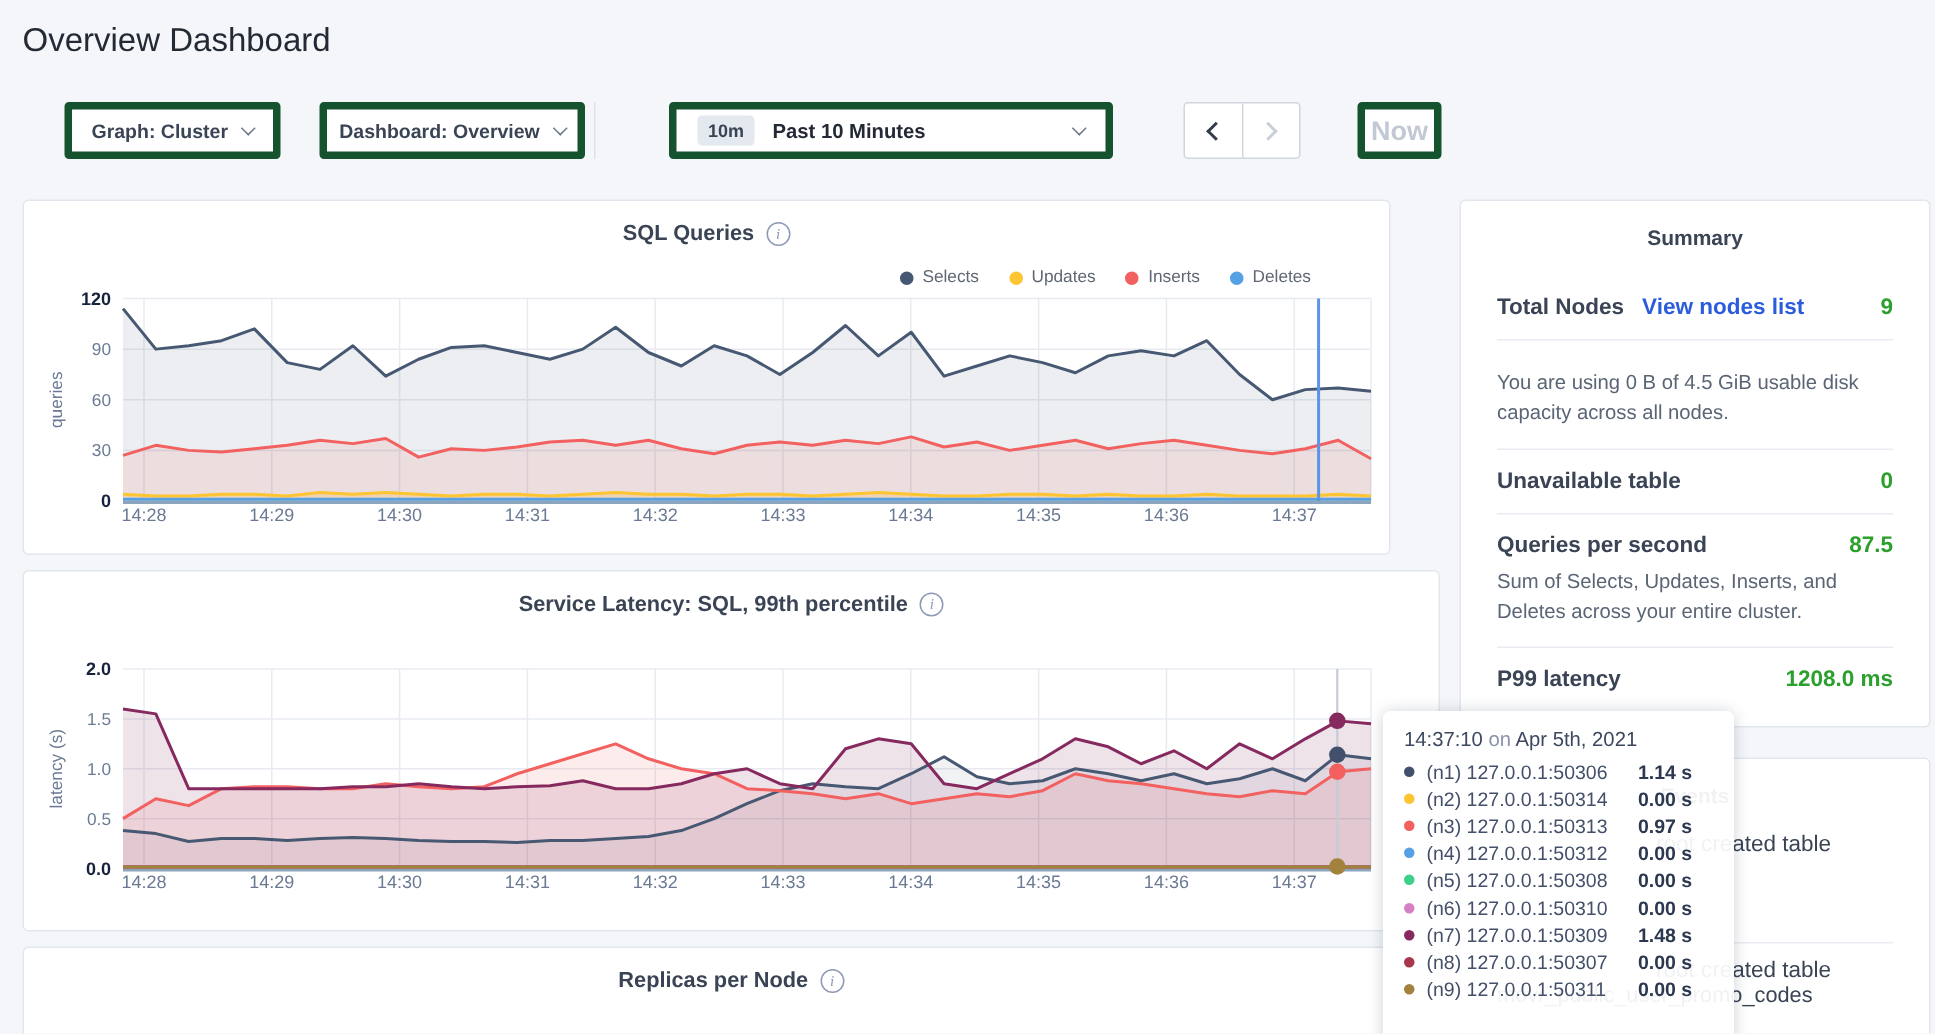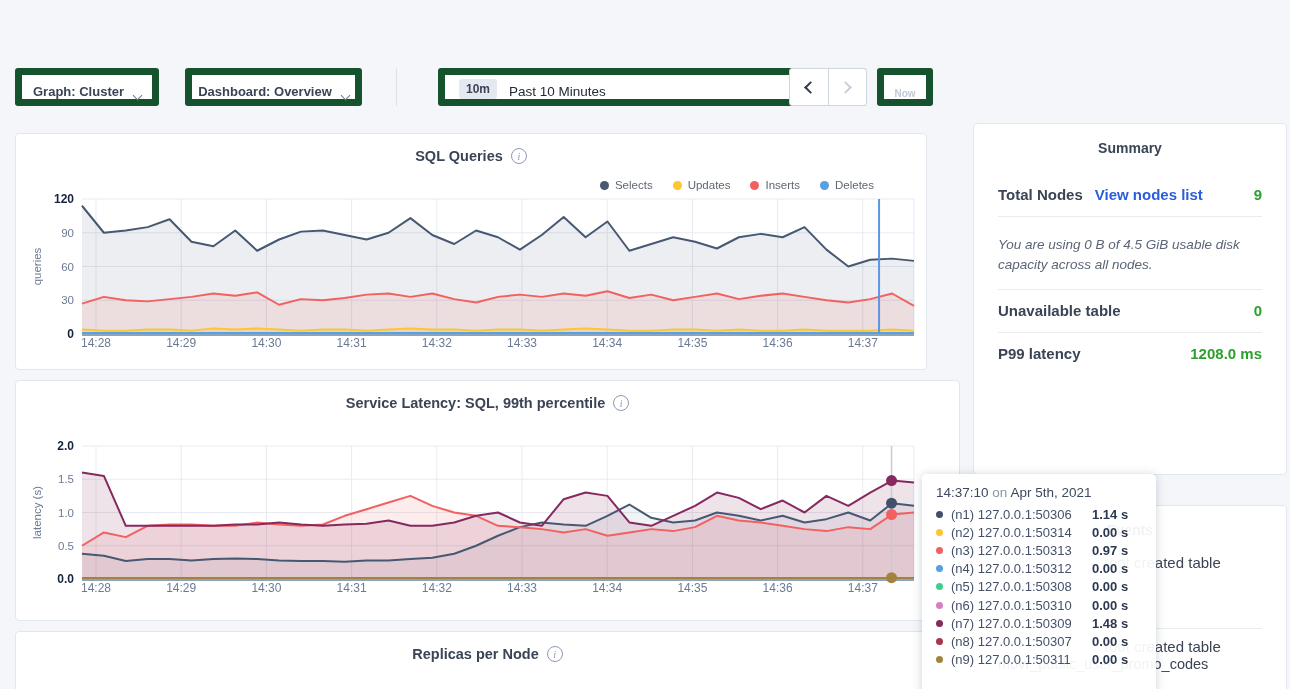--- a/index.html
+++ b/index.html
@@ -3,68 +3,68 @@
 <meta charset="utf-8">
 <style>
   * { margin:0; padding:0; box-sizing:border-box; }
   html,body { background:#f4f6fa; }
   .viewport { position:relative; width:1290px; height:689px; overflow:hidden;
     background:#f4f6fa; font-family:"Liberation Sans", sans-serif; color:#242a35; }
 
   .page-title { position:absolute; left:15px; top:14px; font-size:22px; font-weight:500; color:#242a35; }
 
   
-  .ctl { position:absolute; top:68px; height:38px; background:#fff; border:7px solid #14532d;
-    border-radius:3px; display:flex; align-items:flex-end; justify-content:center; gap:10px;
-    font-size:13px; font-weight:bold; color:#3a4455; cursor:pointer; }
+  .ctl { position:absolute; top:68px; height:38px; background:#fff; border:5px solid #14532d;
+    border-radius:3px; display:flex; align-items:center; justify-content:center; gap:10px;
+    font-size:13px; font-weight:bold; color:#3a4455; cursor:pointer;margin-left:28px; }
   .dd-graph { left:15px; width:144px; }
   .dd-dash  { left:185px; width:177px; }
   .vdiv { position:absolute; left:396px; top:68px; height:38px; width:1px; background:#dde2e9; }
-  .timepicker { left:438px; width:428px; justify-content:flex-start; padding:0 14px; gap:12px; }
+  .timepicker { left:418px; width:296px; justify-content:flex-start; padding:0 14px; gap:12px; }
   .time-badge { background:#e4e9f0; border-radius:3px; padding:3px 7px; font-size:12px; font-weight:bold; color:#3a4455; }
-  .time-label { font-size:13.5px; font-weight:normal; color:#242a35; flex:1; }
+  .time-label { font-size:13.5px; font-weight:bold; color:#242a35; flex:1; }
   .chev { width:7px; height:7px; border-right:1.5px solid #6f7a8b; border-bottom:1.5px solid #6f7a8b;
     transform:rotate(45deg); margin-top:-4px; }
   .navgroup { position:absolute; left:789px; top:68px; width:78px; height:38px; display:flex;
     background:#fff; border:1px solid #d0d6de; border-radius:3px; }
   .navcell { flex:1; display:flex; align-items:center; justify-content:center; cursor:pointer; }
   .navcell + .navcell { border-left:1px solid #d0d6de; }
   .arrow { width:9px; height:9px; border-right:2.5px solid #333b49; border-bottom:2.5px solid #333b49; }
   .arrow.left  { transform:rotate(135deg); margin-left:4px; }
   .arrow.right { transform:rotate(-45deg); border-color:#c8cfd9; margin-right:4px; }
-  .now-btn { left:877px; width:56px; color:#c2c9d4; font-size:10px; }
+  .now-btn { left:877px; width:56px; color:#c2c9d4; font-size:18px; }
 
   
   .card { position:absolute; background:#fff; border:1px solid #e2e7ee; border-radius:4px; }
   .chart-card-sql { left:15px; top:133px; width:912px; height:237px; }
   .chart-card-lat { left:15px; top:380px; width:945px; height:241px; }
   .chart-card-rep { left:15px; top:631px; width:945px; height:120px; }
   .chart-title { text-align:center; padding-top:14px; font-size:14.5px; font-weight:bold; color:#3a4455;
     display:flex; align-items:center; justify-content:center; gap:8px; }
   .info-icon { width:16px; height:16px; border:1px solid #8d99b5; border-radius:50%; color:#8d99b5;
     font-size:10px; font-weight:normal; display:inline-flex; align-items:center; justify-content:center;
     font-family:"Liberation Serif", serif; font-style:italic; cursor:pointer; }
   .legend { position:absolute; top:45px; right:52px; display:flex; gap:20px; align-items:center; }
   .legend-item { display:flex; align-items:center; gap:6px; font-size:11.5px; color:#5f6773; }
   .legend-dot { width:9px; height:9px; border-radius:50%; }
   svg.chart { position:absolute; left:1px; width:943px; height:175px; }
   #sql-svg { top:52px; } #lat-svg { top:50px; }
   svg.chart text { font-family:"Liberation Sans", sans-serif; }
 
   
-  .summary-card { left:973px; top:123px; width:314px; height:352px; padding:0 24px; }
+  .summary-card { left:973px; top:133px; width:314px; height:352px; padding:0 24px; }
   .card-title { text-align:center; padding-top:16px; font-size:14px; font-weight:bold; color:#3a4455; }
   .sum-section { padding:12px 0 13px; border-bottom:1px solid #e8ecf1; }
   .sum-section.first { padding-top:30px; }
   .sum-section.last { border-bottom:none; }
   .sum-row { display:flex; align-items:baseline; }
   .sum-label { font-size:15px; font-weight:bold; color:#3a4455; }
   .sum-link { font-size:15px; font-weight:bold; color:#2b5cdc; margin-left:12px; cursor:pointer; }
   .sum-value { margin-left:auto; font-size:15px; font-weight:bold; color:#2ca02c; }
-  .sum-sub { margin-top:6px; font-size:13.5px; color:#5a6575; line-height:1.5;font-style:italic; }
+  .sum-sub { margin-top:6px; font-size:13.5px; color:#5a6575; line-height:1.5; }
 
   .events-card { left:973px; top:505px; width:314px; height:200px; }
   .ev-msg { position:absolute; font-size:15px; color:#3a4455; }
   .ev-msg.m1 { left:130px; top:48px; }
   .ev-msg.m2 { left:130px; top:132px; }
   .ev-detail { position:absolute; left:24px; top:150px; font-size:14.5px; color:#3a4455; }
   .ev-divider { position:absolute; left:24px; right:24px; top:122px; height:1px; background:#e8ecf1; }
 
   
   .tooltip { position:absolute; left:922px; top:474px; width:234px; height:236px; z-index:10;
@@ -74,20 +74,21 @@
   .tt-on { color:#8a94a8; }
   .tt-row { display:flex; align-items:center; height:18.2px; font-size:13px; color:#44506a; }
   .tt-dot { width:7px; height:7px; border-radius:50%; margin-right:8px; flex:none; }
   .tt-val { margin-left:auto; width:50px; font-weight:bold; color:#2c3850; }
 </style>
 </head>
 <body>
 
 <div class="viewport">
 
+  <div class="page-title">Overview Dashboard</div>
 
   <div class="ctl dd-graph">
     <span>Graph: Cluster</span>
     <span class="chev"></span>
   </div>
   <div class="ctl dd-dash">
     <span>Dashboard: Overview</span>
     <span class="chev"></span>
   </div>
   <div class="vdiv"></div>
@@ -252,20 +253,27 @@
     </div>
     <div class="sum-section">
       <div class="sum-sub">You are using 0 B of 4.5 GiB usable disk capacity across all nodes.</div>
     </div>
     <div class="sum-section">
       <div class="sum-row">
         <span class="sum-label">Unavailable table</span>
         <span class="sum-value">0</span>
       </div>
     </div>
+    <div class="sum-section">
+      <div class="sum-row">
+        <span class="sum-label">Queries per second</span>
+        <span class="sum-value">87.5</span>
+      </div>
+      <div class="sum-sub">Sum of Selects, Updates, Inserts, and Deletes across your entire cluster.</div>
+    </div>
     <div class="sum-section last">
       <div class="sum-row">
         <span class="sum-label">P99 latency</span>
         <span class="sum-value">1208.0 ms</span>
       </div>
     </div>
   </div>
 
   <div class="card events-card">
     <div class="card-title">Events</div>

